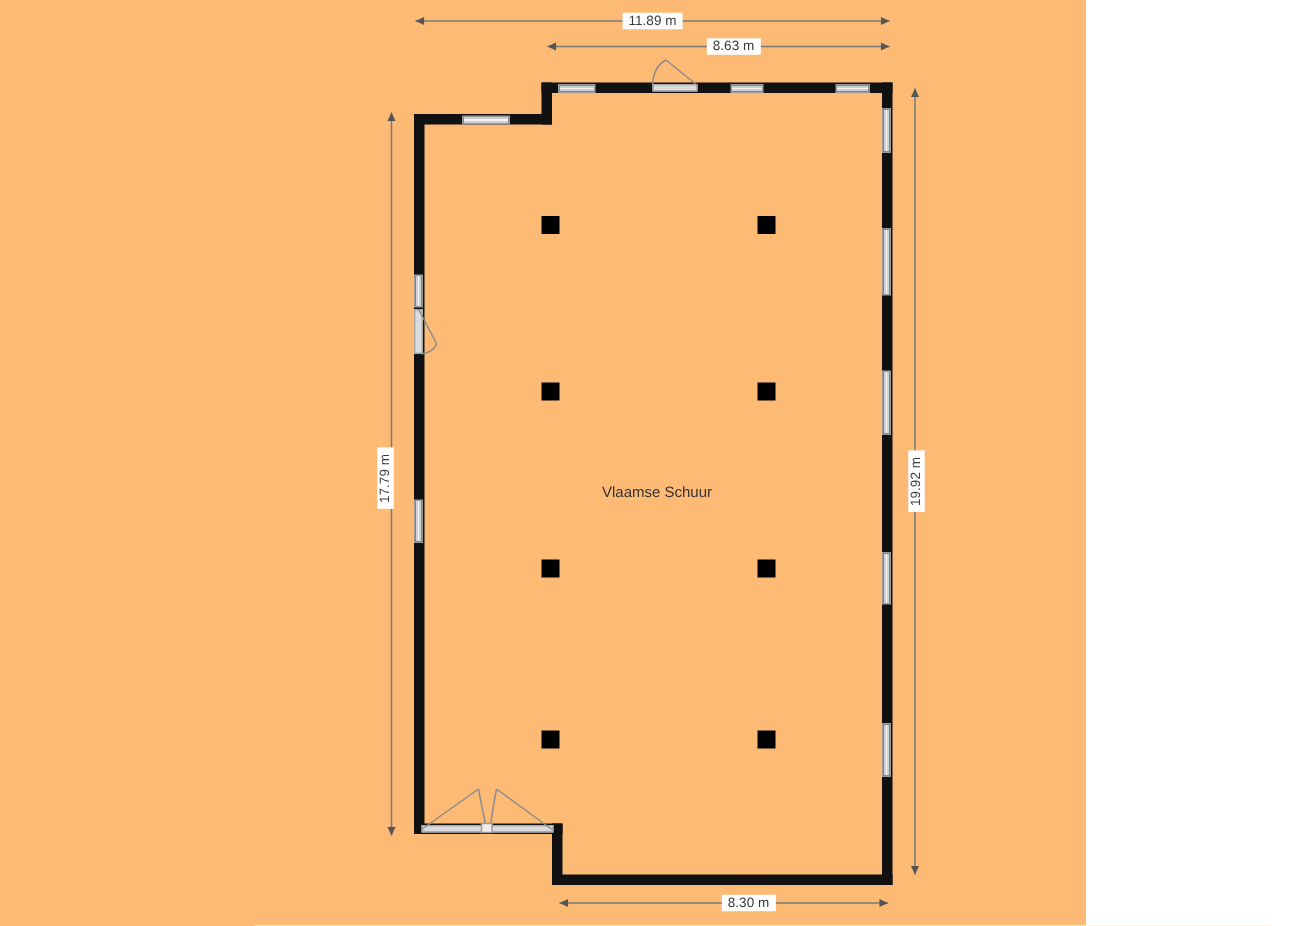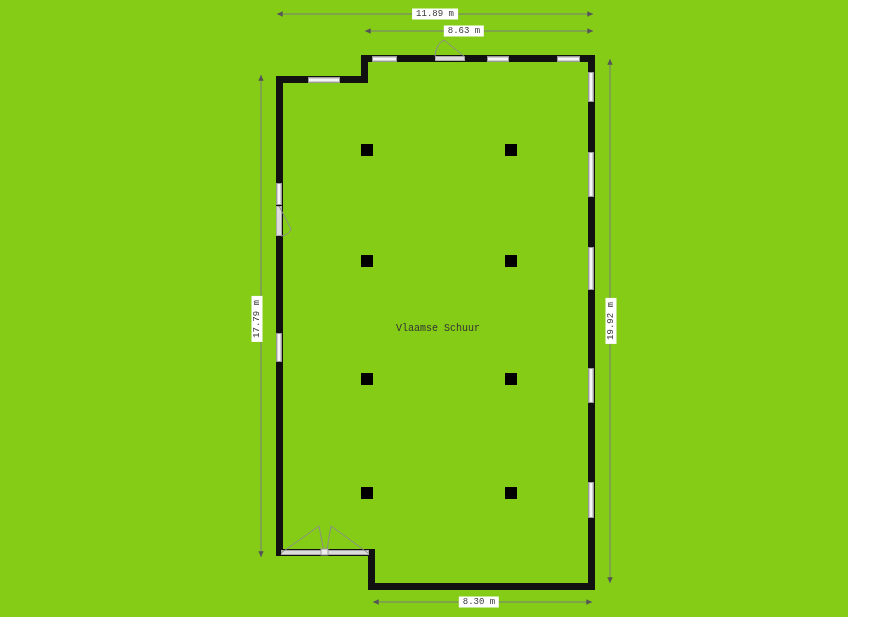--- a/index.html
+++ b/index.html
@@ -1,18 +1,18 @@
 <!DOCTYPE html>
 <html><head>
 <meta charset="utf-8">
 <style>
   html,body{margin:0;padding:0;background:#ffffff;}
   .stage{
-    position:relative;width:848px;height:617px;background:#84cc16;overflow:hidden;
-    font-family:Liberation Mono, monospace;
+    position:relative;width:724px;height:617px;background:#fdba74;overflow:hidden;
+    font-family:Liberation Sans, sans-serif;
   }
   
   .wall{position:absolute;background:#111111;}
   
   .win{position:absolute;border:1px solid #9a9a9a;box-sizing:border-box;}
   .win-h{height:6px;background:linear-gradient(to bottom,#cfcfcf 35%,#f5f5f5 35%,#f5f5f5 65%,#cfcfcf 65%);}
   .win-v{width:6px;background:linear-gradient(to right,#cfcfcf 35%,#f5f5f5 35%,#f5f5f5 65%,#cfcfcf 65%);}
   
   .sill{position:absolute;background:#dcdcdc;border:1px solid #ababab;box-sizing:border-box;}
   
@@ -101,20 +101,20 @@
     <g stroke="#8c8c8c" stroke-width="1" fill="none">
       <path d="M281,553 L319,526"></path>
       <path d="M319,526 Q322,542 324,551"></path>
       <path d="M368,553 L331,526"></path>
       <path d="M331,526 Q328,542 327,551"></path>
       <rect x="321" y="549" width="7" height="6" fill="#eeeeee" stroke="#9a9a9a"></rect>
     </g>
   </svg>
 
   <div class="dimlabel" style="left:435px;top:14px;">11.89 m</div>
-  <div class="dimlabel" style="left:464px;top:31px;">8.63 m</div>
+  <div class="dimlabel" style="left:489px;top:31px;">8.63 m</div>
   <div class="dimlabel vert" style="left:257px;top:319px;">17.79 m</div>
   <div class="dimlabel vert" style="left:611px;top:321px;">19.92 m</div>
-  <div class="dimlabel" style="left:479px;top:602px;">8.30 m</div>
+  <div class="dimlabel" style="left:499px;top:602px;">8.30 m</div>
 
   <div class="roomlabel" style="left:438px;top:329px;">Vlaamse Schuur</div>
 
 </div>
 
 </body></html>

